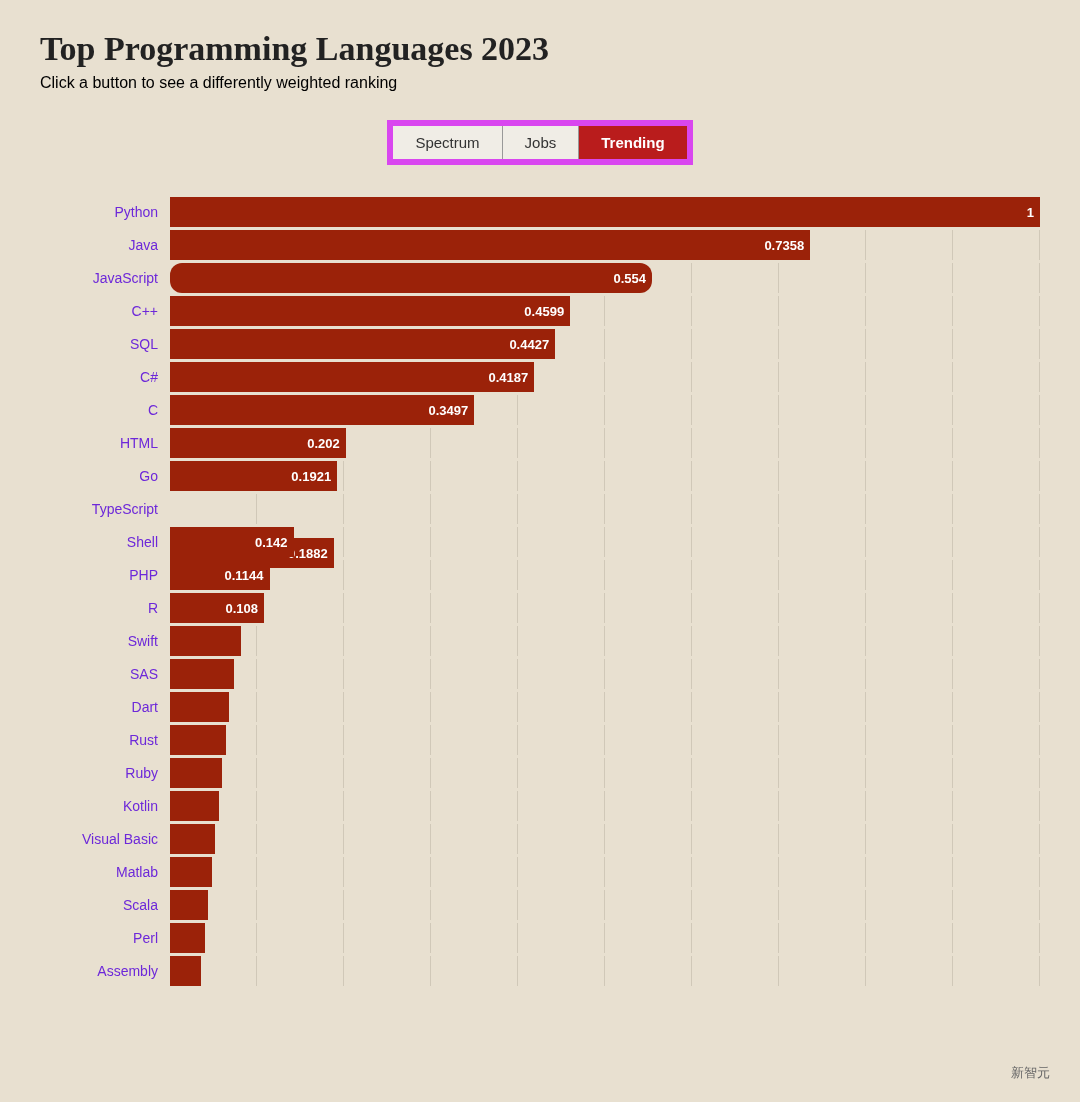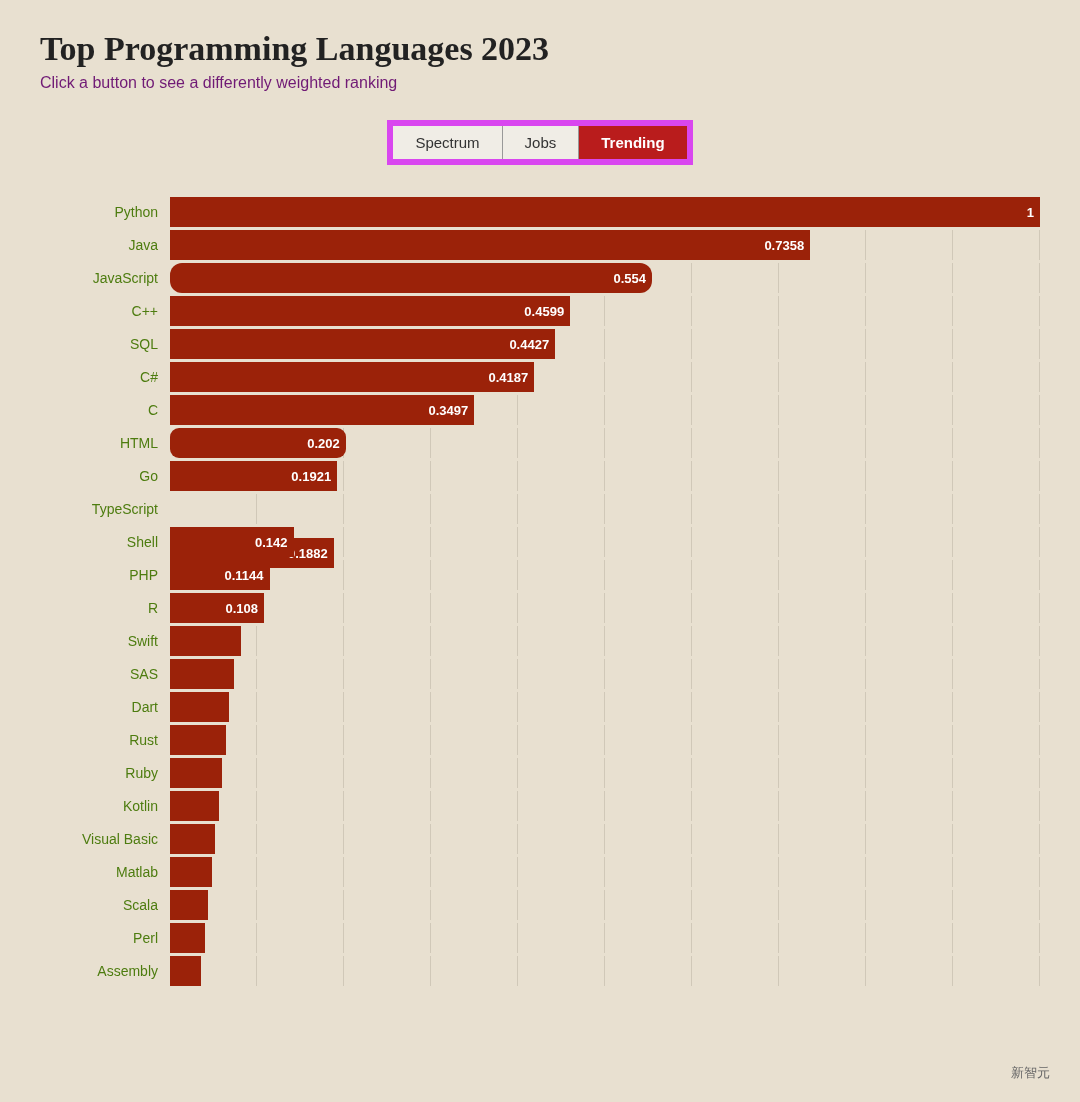--- a/index.html
+++ b/index.html
@@ -12,21 +12,21 @@
     }
     .page-title {
       font-size: 34px;
       font-weight: bold;
       color: #222;
       margin-bottom: 6px;
       font-family: Georgia, serif;
     }
     .subtitle {
       font-size: 16px;
-      color: #701a75;
+      color: #000000;
       margin-bottom: 28px;
       font-family: Arial, sans-serif;
     }
     .tab-group {
       display: flex;
       justify-content: center;
       margin-bottom: 32px;
       border: 6px solid #d946ef;
       width: fit-content;
       margin-left: auto;
@@ -57,21 +57,21 @@
       display: flex;
       align-items: center;
       margin-bottom: 3px;
       height: 30px;
     }
     .lang-label {
       width: 130px;
       text-align: right;
       padding-right: 12px;
       font-size: 14px;
-      color: #4d7c0f;
+      color: #6d28d9;
       font-family: Arial, sans-serif;
       flex-shrink: 0;
     }
     .bar-container {
       flex: 1;
       height: 100%;
       position: relative;
       background: repeating-linear-gradient(
         90deg,
         transparent,
@@ -171,21 +171,21 @@
       <div class="lang-label">C</div>
       <div class="bar-container">
         <div class="bar" style="width: 34.97%;">
           <span class="bar-value">0.3497</span>
         </div>
       </div>
     </div>
     <div class="chart-row">
       <div class="lang-label">HTML</div>
       <div class="bar-container">
-        <div class="bar" style="width: 20.2%; border-radius: 9px;">
+        <div class="bar" style="width: 20.2%;">
           <span class="bar-value">0.202</span>
         </div>
       </div>
     </div>
     <div class="chart-row">
       <div class="lang-label">Go</div>
       <div class="bar-container">
         <div class="bar" style="width: 19.21%;">
           <span class="bar-value">0.1921</span>
         </div>

